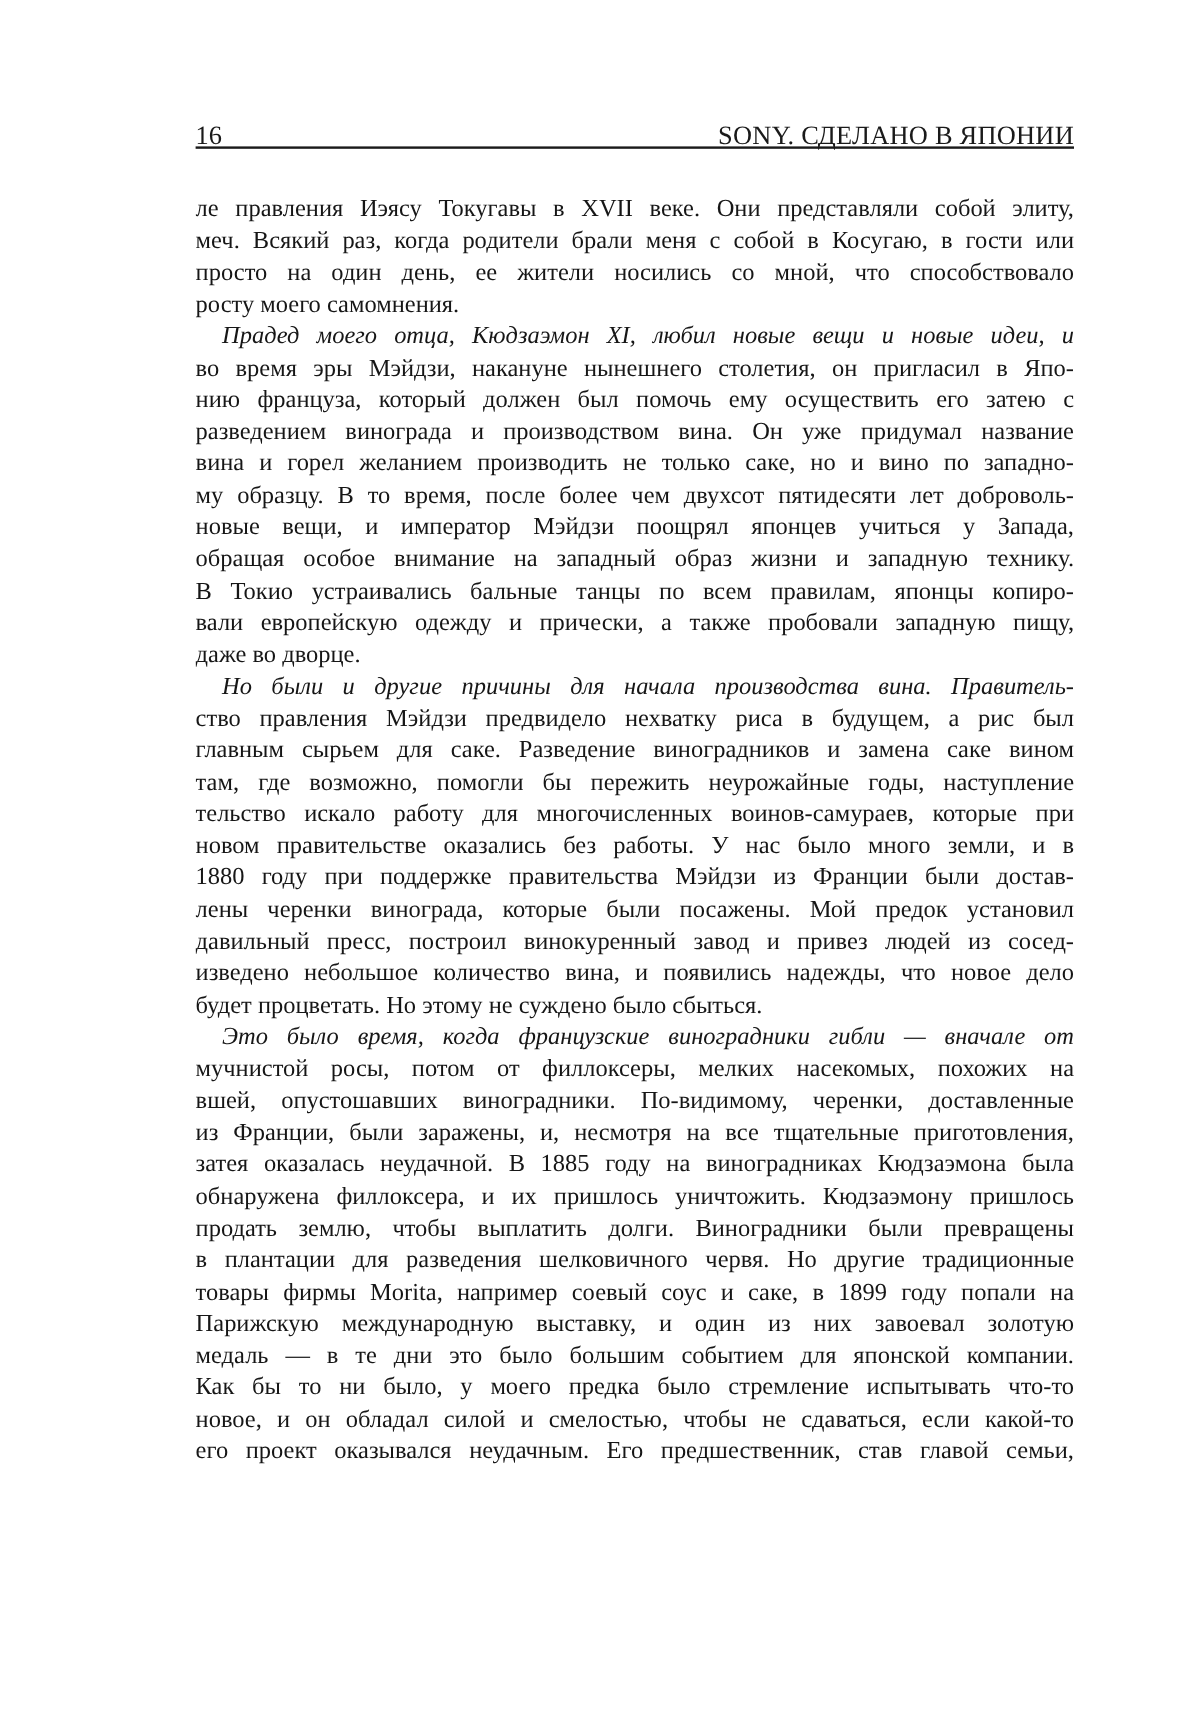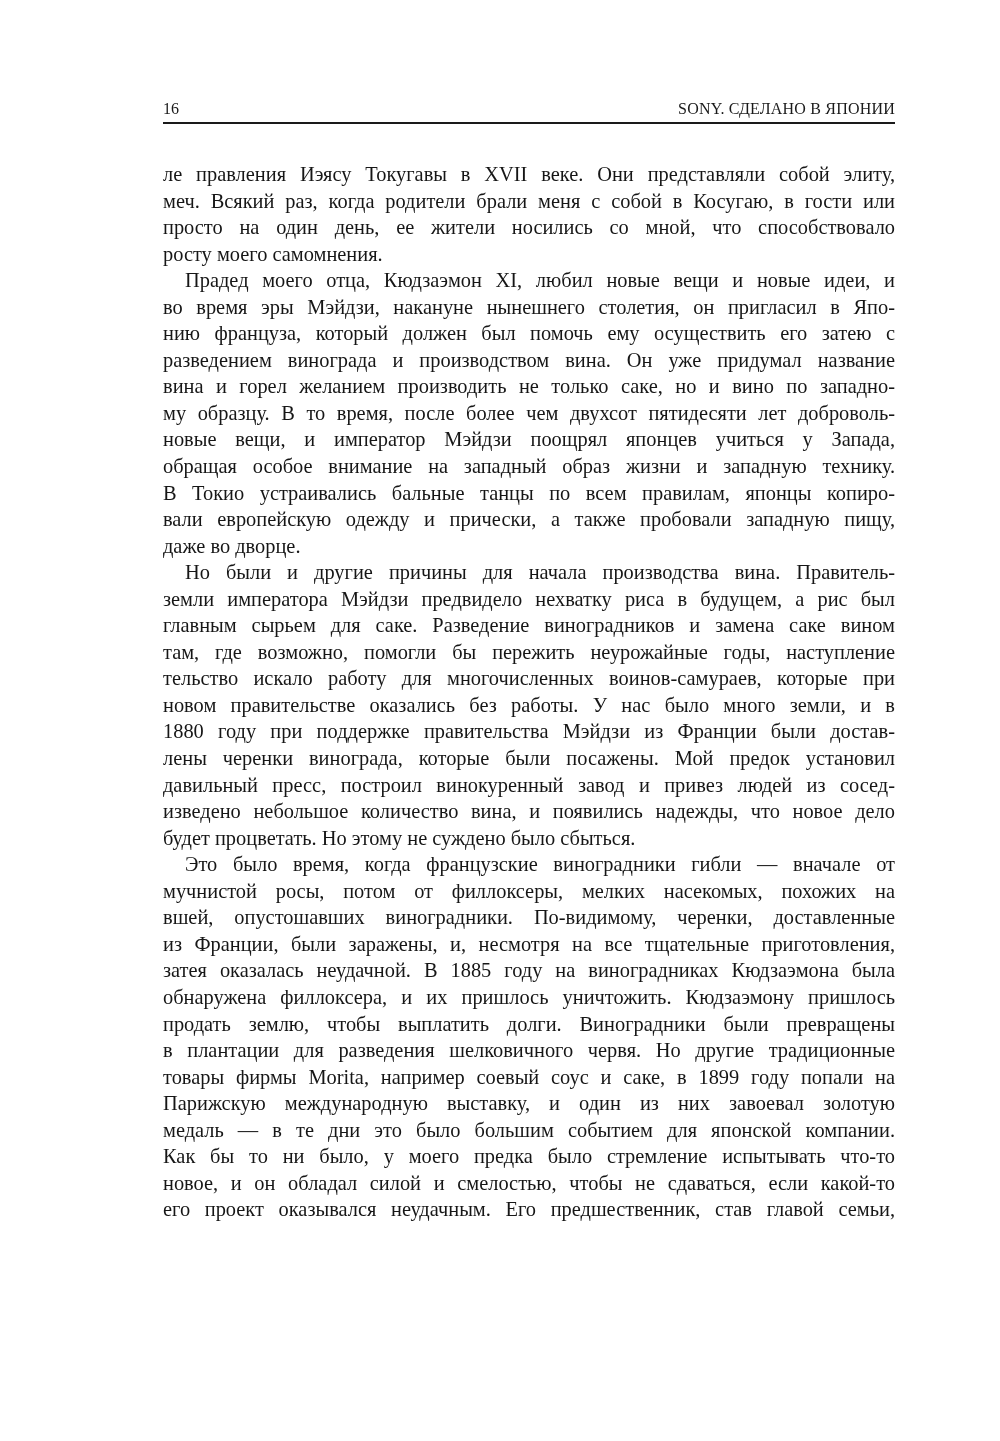--- a/index.html
+++ b/index.html
@@ -1,27 +1,27 @@
 <!DOCTYPE html>
 <html><head>
 <meta charset="utf-8">
 <style>
   html, body { margin: 0; padding: 0; background: #ffffff; }
   body { width: 1000px; height: 1441px; position: relative; overflow: hidden; }
   .page { position: absolute; left: 0; top: 0; width: 1000px; height: 1441px; background: #fff; }
   .header { position: absolute; left: 163px; top: 100px; width: 732px; height: 22px;
-    font-family: "Liberation Serif", serif; font-size: 16px; color: #1a1a1a; }
+    font-family: "Liberation Serif", serif; font-size: 22px; color: #1a1a1a; }
   .header .num { position: absolute; left: 0; top: 0; }
   .header .title { position: absolute; right: 0; top: 0; letter-spacing: 0.2px; }
   .rule { position: absolute; left: 163px; top: 122px; width: 732px; height: 0; border-top: 2px solid #1a1a1a; }
   .body { position: absolute; left: 163px; top: 161px; width: 732px;
     font-family: "Liberation Serif", serif; font-size: 20.4px; color: #161616; }
   .line { height: 26.55px; line-height: 26.55px; white-space: nowrap; text-align: justify; text-align-last: justify; overflow: hidden; }
   .line.last { text-align-last: left; }
-  .line.indent { padding-left: 22px; }
+  .line.indent { padding-left: 22px; font-style: italic; }
 </style>
 </head>
 <body>
 
 <div class="page">
   <div class="header">
     <span class="num">16</span>
     <span class="title">SONY. СДЕЛАНО В ЯПОНИИ</span>
   </div>
   <div class="rule"></div>
@@ -40,21 +40,21 @@
         <div class="line">вина и горел желанием производить не только саке, но и вино по западно-</div>
         <div class="line">му образцу. В то время, после более чем двухсот пятидесяти лет доброволь-</div>
         <div class="line">новые вещи, и император Мэйдзи поощрял японцев учиться у Запада,</div>
         <div class="line">обращая особое внимание на западный образ жизни и западную технику.</div>
         <div class="line">В Токио устраивались бальные танцы по всем правилам, японцы копиро-</div>
         <div class="line">вали европейскую одежду и прически, а также пробовали западную пищу,</div>
         <div class="line last">даже во дворце.</div>
       </div>
       <div>
         <div class="line indent">Но были и другие причины для начала производства вина. Правитель-</div>
-        <div class="line">земли императора Мэйдзи предвидело нехватку риса в будущем, а рис был</div>
+        <div class="line">ство правления Мэйдзи предвидело нехватку риса в будущем, а рис был</div>
         <div class="line">главным сырьем для саке. Разведение виноградников и замена саке вином</div>
         <div class="line">там, где возможно, помогли бы пережить неурожайные годы, наступление</div>
         <div class="line">тельство искало работу для многочисленных воинов-самураев, которые при</div>
         <div class="line">новом правительстве оказались без работы. У нас было много земли, и в</div>
         <div class="line">1880 году при поддержке правительства Мэйдзи из Франции были достав-</div>
         <div class="line">лены черенки винограда, которые были посажены. Мой предок установил</div>
         <div class="line">давильный пресс, построил винокуренный завод и привез людей из сосед-</div>
         <div class="line">изведено небольшое количество вина, и появились надежды, что новое дело</div>
         <div class="line last">будет процветать. Но этому не суждено было сбыться.</div>
       </div>

